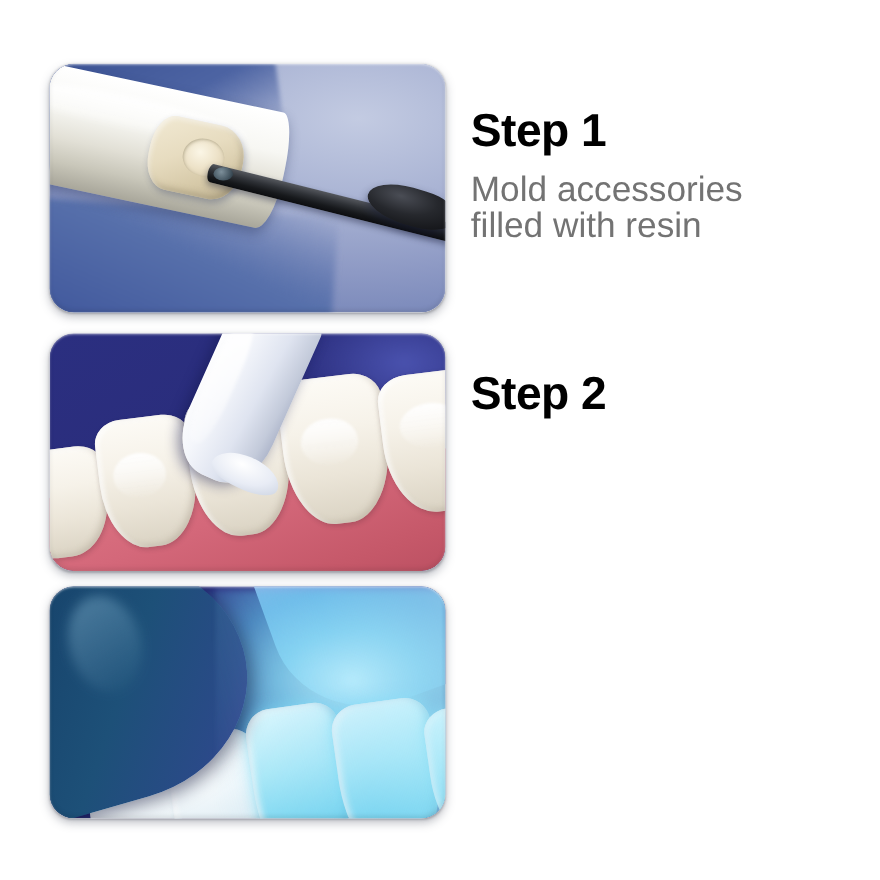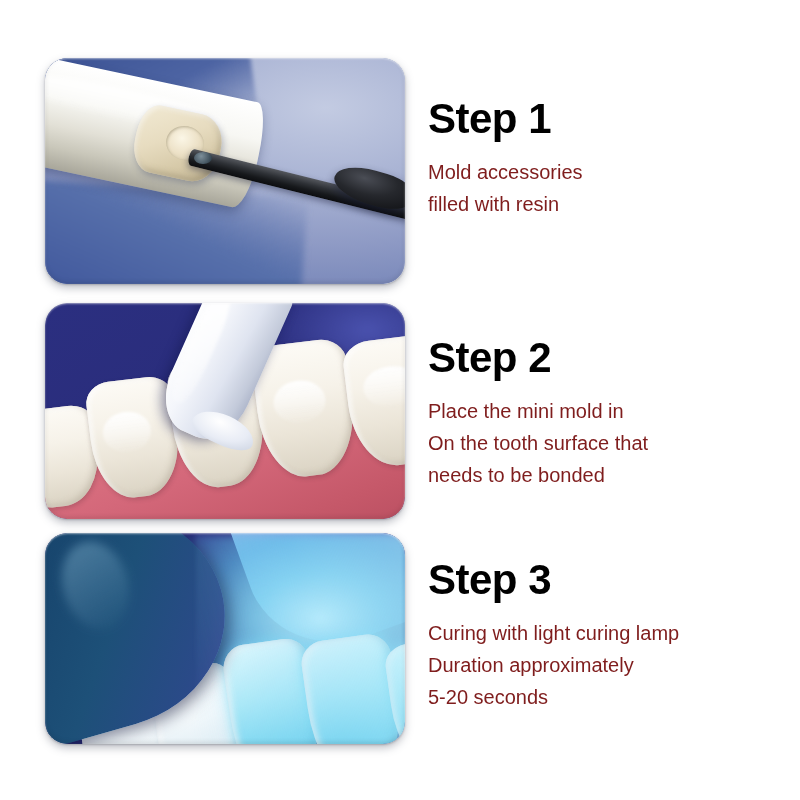--- a/index.html
+++ b/index.html
@@ -298,23 +298,23 @@
 
   .step-heading {
     font-size: 42px;
     font-weight: bold;
     line-height: 1;
     letter-spacing: -0.5px;
     margin: 0 0 16px 0;
     color: #000000;
   }
   .step-body {
-    font-size: 20px;
+    font-size: 32px;
     line-height: 32px;
-    color: #7f1d1d;
+    color: #737373;
     white-space: pre-line;
     margin: 0;
   }
 </style>
 </head>
 <body>
 
 <div class="instruction-sheet">
 
   <div class="step-row step-row-1">
@@ -357,23 +357,20 @@
           <div class="tooth-hi" style="left:81%; bottom:44%; width:13%; height:30%;"></div>
         </div>
         <div class="p2-applicator"></div>
         <div class="p2-applicator-tip"></div>
         <div class="p2-applicator-hi"></div>
       </div>
       <div class="gloss"></div>
     </div>
     <div class="text-col">
       <div class="step-heading">Step 2</div>
-      <div class="step-body">Place the mini mold in
-On the tooth surface that
-needs to be bonded</div>
     </div>
   </div>
 
   <div class="step-row step-row-3">
     <div class="photo-panel">
       <div class="photo-inner">
         <div class="p3-bg"></div>
         <div class="p3-wand"></div>
         <div class="p3-beam"></div>
         <div class="p3-teeth">
@@ -382,21 +379,15 @@
           <div class="p3-tooth p3-glowtooth" style="left:36%; width:23%; height:96%;"></div>
           <div class="p3-tooth p3-glowtooth" style="left:57%; width:24%; height:92%;"></div>
           <div class="p3-tooth p3-glowtooth" style="left:79%; width:24%; height:82%;"></div>
         </div>
         <div class="p3-glove"></div>
         <div class="p3-glove-hi"></div>
         <div class="p3-glow-overlay"></div>
       </div>
       <div class="gloss"></div>
     </div>
-    <div class="text-col">
-      <div class="step-heading">Step 3</div>
-      <div class="step-body">Curing with light curing lamp
-Duration approximately
-5-20 seconds</div>
-    </div>
   </div>
 
 </div>
 
 </body></html>

